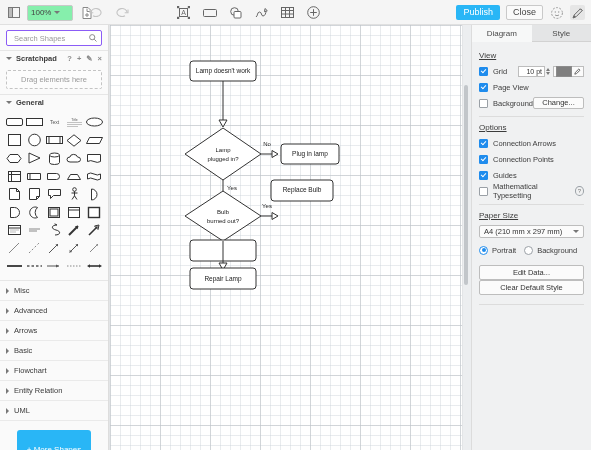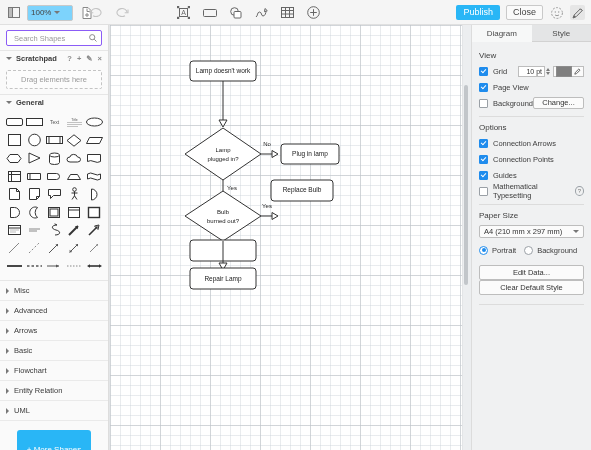--- a/index.html
+++ b/index.html
@@ -27,21 +27,21 @@
   .tb-right { position: absolute; right: 6px; top: 0; height: 25px; display: flex; align-items: center; gap: 6px; }
 
   .icon-btn {
     width: 15px; height: 15px; display: flex; align-items: center; justify-content: center;
     color: #666; cursor: pointer;
   }
   .icon-btn svg { display: block; }
 
   .zoom-select {
     height: 14px; min-width: 38px; padding: 0 3px;
-    border: 1px solid #c9c9c9; border-radius: 2px; background: #7dd3fc;
+    border: 1px solid #c9c9c9; border-radius: 2px; background: #86efac;
     font-size: 8px; color: #444; display: flex; align-items: center; gap: 3px;
     cursor: pointer;
   }
   .caret-dn { width: 0; height: 0; border-left: 3px solid transparent; border-right: 3px solid transparent; border-top: 3px solid #777; }
 
   .btn-publish {
     background: #29b6f6; color: #fff; border: none; border-radius: 2px;
     font-size: 9px; padding: 3px 7px; cursor: pointer; line-height: 1;
     font-family: "Liberation Sans", sans-serif;
   }
@@ -142,21 +142,21 @@
     background: #f0f1f2; border-left: 1px solid #dcdcdc; box-sizing: border-box;
   }
   .fp-tabs { display: flex; height: 17px; }
   .fp-tab {
     flex: 1; display: flex; align-items: center; justify-content: center;
     font-size: 8px; color: #4a4a4a; cursor: pointer; background: #e4e5e6;
     border-bottom: 1px solid #d2d2d2;
   }
   .fp-tab.active { background: #f7f8f8; border-bottom: 1px solid #f7f8f8; }
   .fp-body { padding: 6px 7px 0 7px; }
-  .fp-group-title { font-size: 8px; color: #3c3c3c; margin: 3px 0 5px 0; }
+  .fp-group-title { font-size: 8px; color: #3c3c3c; margin: 3px 0 5px 0; text-decoration: underline; }
   .fp-row { display: flex; align-items: center; margin-bottom: 4px; height: 12px; }
   .cb {
     width: 7px; height: 7px; border: 1px solid #9aa0a6; border-radius: 1px;
     background: #fff; margin-right: 5px; flex: none; position: relative; cursor: pointer;
   }
   .cb.on { background: #1f8ced; border-color: #1f8ced; }
   .cb.on::after {
     content: ""; position: absolute; left: 1.5px; top: 0px; width: 2px; height: 4px;
     border: solid #fff; border-width: 0 1.3px 1.3px 0; transform: rotate(42deg);
   }

